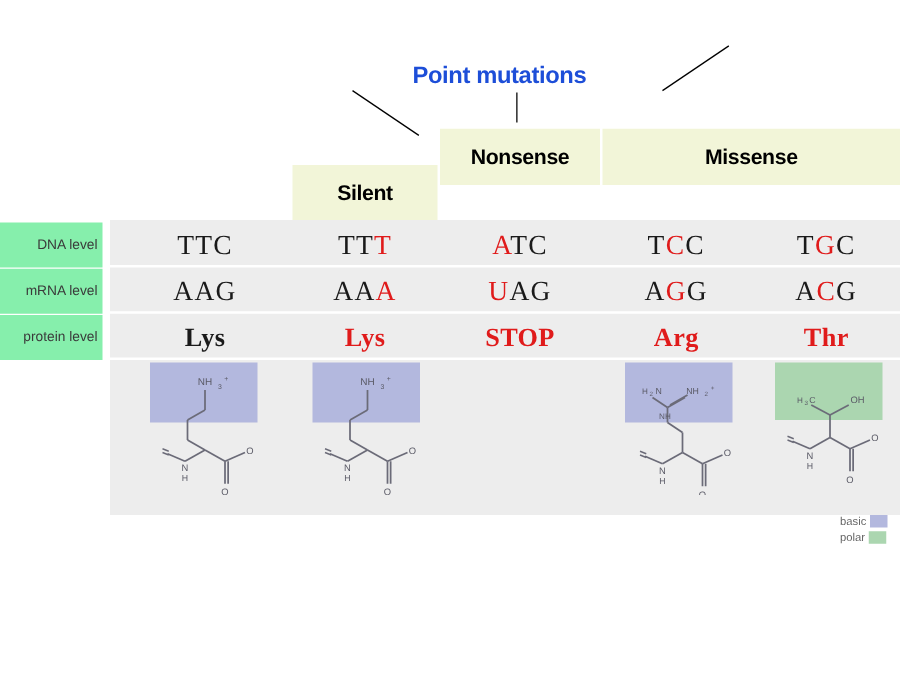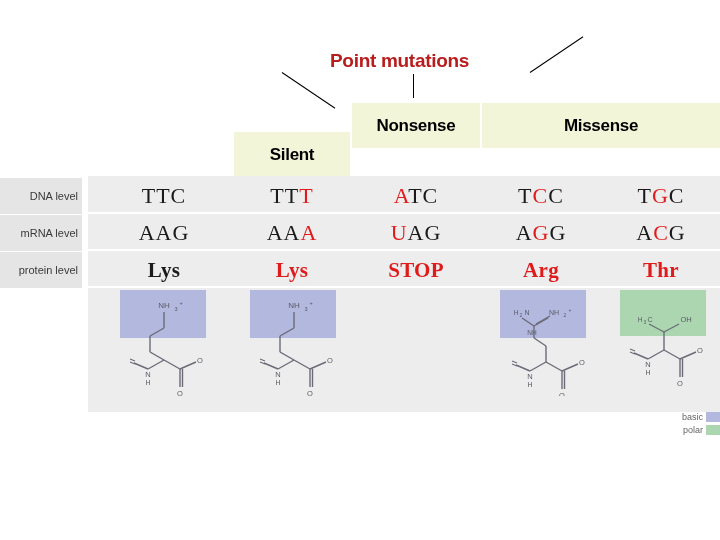--- a/index.html
+++ b/index.html
@@ -6,21 +6,21 @@
   body{
     width:720px;height:540px;background:#ffffff;
     font-family:"Liberation Sans",sans-serif;
     overflow:hidden;position:relative;
   }
   #stage{position:absolute;left:0;top:0;width:720px;height:540px;}
 
   
   .pm-title{
     position:absolute;left:330px;top:50px;
-    font-size:19px;font-weight:bold;color:#b91c1c;
+    font-size:19px;font-weight:bold;color:#1d4ed8;
     letter-spacing:-0.3px;white-space:nowrap;
   }
   .connector{position:absolute;background:#000;}
   .conn-left{
     left:282px;top:72px;width:64px;height:1px;
     transform:rotate(34deg);transform-origin:left center;
   }
   .conn-mid{left:413px;top:74px;width:1px;height:24px;}
   .conn-right{
     left:530px;top:72px;width:64px;height:1px;
@@ -45,21 +45,21 @@
     width:632px;height:236px;background:#EDEDED;
   }
   .rowsep{position:absolute;left:88px;width:632px;height:2px;background:#ffffff;}
   .sep1{top:212px;}
   .sep2{top:249px;}
   .sep3{top:286px;}
 
   
   .rowlabel{
     position:absolute;left:0;width:82px;height:36px;
-    background:#e5e5e5;color:#3a3a3a;
+    background:#86efac;color:#3a3a3a;
     font-size:11px;display:flex;align-items:center;justify-content:flex-end;
     padding-right:4px;box-sizing:border-box;white-space:nowrap;
   }
   .rl-dna{top:178px;}
   .rl-mrna{top:215px;}
   .rl-prot{top:252px;}
 
   
   .cell{
     position:absolute;height:34px;
@@ -84,21 +84,21 @@
 
   
   .struct{position:absolute;top:288px;width:96px;height:108px;}
   .s0{left:116px;}
   .s1{left:246px;}
   .s3{left:496px;}
   .s4{left:616px;}
 
   
   .legend{position:absolute;left:672px;top:410px;width:48px;}
-  .leg-row{display:flex;align-items:center;justify-content:flex-end;height:13px;}
+  .leg-row{display:flex;align-items:center;height:13px;}
   .leg-txt{font-size:9px;color:#666;margin-right:3px;}
   .leg-sw{width:14px;height:10px;display:inline-block;}
 </style>
 </head>
 <body>
 
 <div id="stage">
 
   <div class="pm-title">Point mutations</div>
   <div class="connector conn-left"></div>

